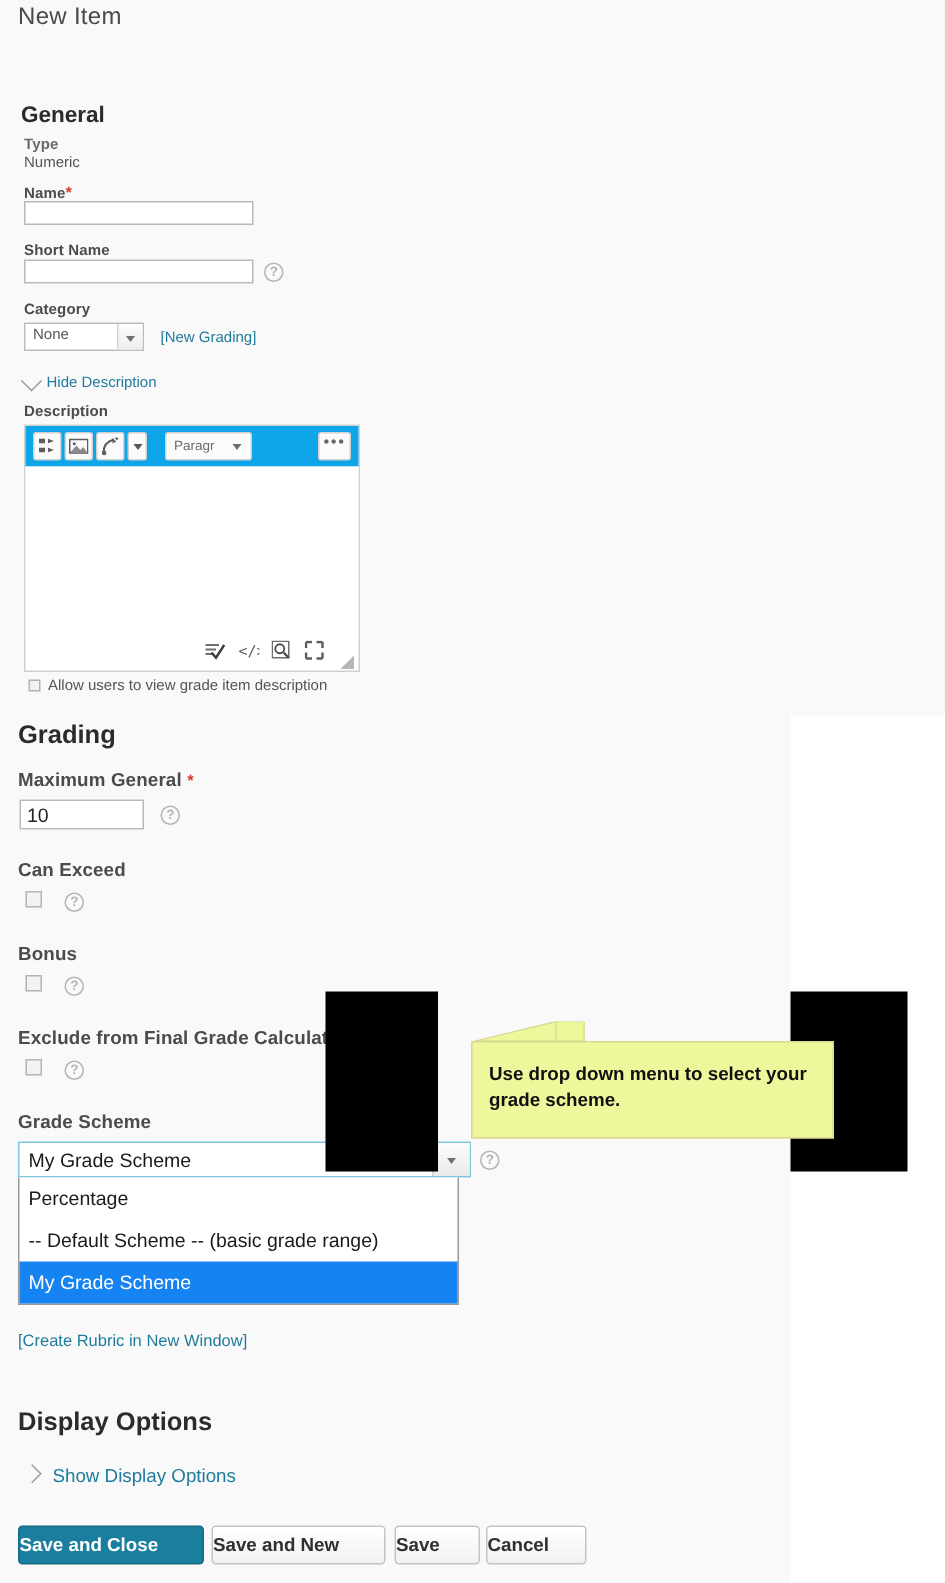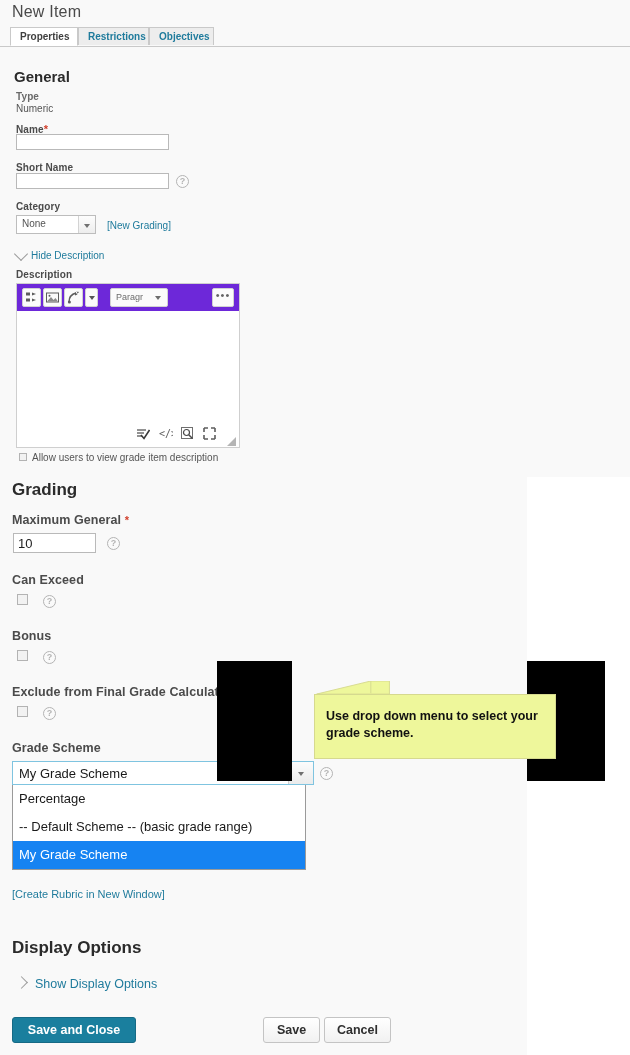--- a/index.html
+++ b/index.html
@@ -121,21 +121,21 @@
   .chev.down { transform: rotate(45deg); }
   .chev.right { transform: rotate(-45deg); }
 
   
   #editor-shell {
     position: absolute; left: 16px; top: 283px; width: 224px; height: 165px;
     box-sizing: border-box; border: 1px solid #cfcfcf; background: #fff;
   }
   #editor-toolbar {
     position: absolute; left: 0; top: 0; right: 0; height: 27px;
-    border-bottom: 1px solid #e4e4e4; background: #6d28d9;
+    border-bottom: 1px solid #e4e4e4; background: #0ea5e9;
   }
   .tb-btn {
     position: absolute; top: 4px; height: 19px; width: 19px;
     box-sizing: border-box; border: 1px solid #d2d2d2; background: #fbfbfb;
     border-radius: 2px; cursor: pointer;
   }
   .tb-btn svg { display: block; margin: 2px auto 0; }
   .tb-split {
     position: absolute; top: 4px; height: 19px; width: 13px;
     box-sizing: border-box; border: 1px solid #d2d2d2; background: #fbfbfb;
@@ -202,21 +202,21 @@
     z-index: 10; cursor: pointer;
   }
 
   
   .btn {
     position: absolute; box-sizing: border-box; height: 26px;
     border: 1px solid #c4c4c4; border-radius: 3px;
     background: linear-gradient(#ffffff,#f1f1f1);
     font-family: "Liberation Sans", sans-serif;
     font-size: 12.5px; font-weight: bold; color: #2f2f2f;
-    cursor: pointer; text-align: center; line-height: 24px;
+    cursor: pointer; line-height: 24px;
   }
   .btn.primary {
     background: #1a7f9e; border-color: #166a85; color: #ffffff;
   }
 
   
   #callout {
     position: absolute; left: 314px; top: 681px; width: 242px; height: 78px;
     z-index: 60;
   }
@@ -244,25 +244,20 @@
 <body>
 
 <div id="bg-gray-top"></div>
 <div id="bg-gray-bottom"></div>
 <div id="bg-white-right"></div>
 
 <div id="content">
 
   <div id="page-title">New Item</div>
 
-  <div id="tabstrip">
-    <div class="tab active" style="left:10px;width:68px;">Properties</div>
-    <div class="tab" style="left:78px;width:71px;">Restrictions</div>
-    <div class="tab" style="left:149px;width:65px;">Objectives</div>
-  </div>
 
   <div class="sect-head" style="left:14px;top:68px;">General</div>
 
   <div class="fld-label" style="left:16px;top:91px;font-weight:bold;color:#6a6a6a;">Type</div>
   <div class="fld-value" style="left:16px;top:103px;">Numeric</div>
 
   <div class="fld-label" style="left:16px;top:123px;">
     <span>Name</span><span class="req">*</span>
   </div>
   <input class="textbox" style="left: 16px; top: 134px; width: 153px; height: 16px;" value="">
@@ -394,20 +389,21 @@
     <div class="gs-opt">Percentage</div>
     <div class="gs-opt">-- Default Scheme -- (basic grade range)</div>
     <div class="gs-opt selected">My Grade Scheme</div>
   </div>
 
   <div class="sect-head" style="left:12px;top:938px;font-size:17px;">Display Options</div>
   <i class="chev right" style="left:17px;top:978px;width:8px;height:8px;"></i>
   <div class="link" style="left:35px;top:977px;font-size:12.5px;">Show Display Options</div>
 
   <div class="btn primary" style="left:12px;top:1017px;width:124px;">Save and Close</div>
+  <div class="btn" style="left:141px;top:1017px;width:116px;">Save and New</div>
   <div class="btn" style="left:263px;top:1017px;width:57px;">Save</div>
   <div class="btn" style="left:324px;top:1017px;width:67px;">Cancel</div>
 
   <div id="callout-shadow"></div>
   <div id="callout-shadow2"></div>
   <div id="callout">
     <div class="note-body"></div>
     <svg class="note-fold" width="80" height="15" viewBox="0 0 80 15">
       <path d="M0 14 L58 0 L78 0 L78 14 Z" fill="#eef79b" stroke="#d6d98f" stroke-width="1"></path>
       <path d="M58 0 L58 13" stroke="#d6d98f" stroke-width="1"></path>

